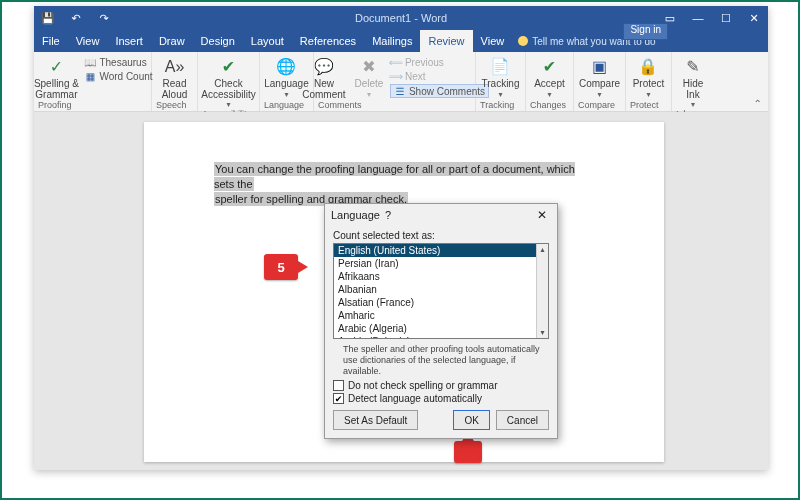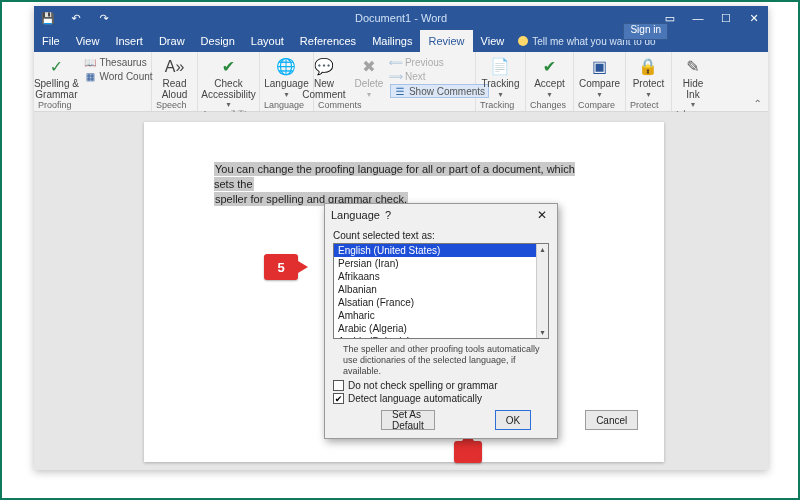--- a/index.html
+++ b/index.html
@@ -38,29 +38,29 @@
   .arrow-ok { position:absolute; left:420px; top:435px; width:28px; height:22px; background:#e12f2f; border-radius:3px; box-shadow:0 1px 2px rgba(0,0,0,.3);}
   .arrow-ok::after { content:""; position:absolute; left:8px; top:-10px; width:0; height:0; border-left:6px solid transparent; border-right:6px solid transparent; border-bottom:10px solid #e12f2f; }
   .dialog { position:absolute; left:290px; top:197px; width:234px; background:#f0f0f0; border:1px solid #999; box-shadow:2px 3px 8px rgba(0,0,0,0.35); font-size:10px; color:#222; }
   .dlg-title { height:22px; display:flex; align-items:center; padding:0 6px; font-size:11px; }
   .dlg-title .x { margin-left:auto; width:18px; text-align:center; font-size:12px; }
   .dlg-title .q { width:16px; text-align:center; font-size:11px; }
   .dlg-body { padding:4px 8px 8px 8px; }
   .dlg-label { font-size:10px; margin-bottom:2px; }
   .listbox { border:1px solid #7a7a7a; background:#fff; height:96px; overflow:hidden; position:relative; }
   .listbox .item { height:13px; padding:0 4px; font-size:10px; display:flex; align-items:center; white-space:nowrap; }
-  .listbox .item.sel { background:#1d4ed8; color:#fff; }
+  .listbox .item.sel { background:#0c4a6e; color:#fff; }
   .listbox .scroll { position:absolute; right:0; top:0; bottom:0; width:12px; background:#eee; border-left:1px solid #ccc; display:flex; flex-direction:column; align-items:center; }
   .listbox .scroll .arr { height:11px; font-size:8px; color:#555; display:flex; align-items:center; justify-content:center; width:100%;}
   .listbox .scroll .thumb { flex:1; }
   .hint { font-size:9px; color:#444; margin:5px 0 4px 10px; line-height:1.2;}
   .chk { display:flex; align-items:center; gap:4px; font-size:10px; margin:2px 0;}
   .chk .box { width:11px; height:11px; border:1px solid #555; background:#fff; display:flex; align-items:center; justify-content:center; font-size:9px; color:#000;}
   .dlg-buttons { display:flex; gap:6px; margin-top:6px; align-items:center;}
-  .dlg-buttons .b { height:20px; padding:0 10px; font-size:10px; display:flex; align-items:center; background:#e9e9e9; border:1px solid #9c9c9c;margin-left:48px; }
+  .dlg-buttons .b { height:20px; padding:0 10px; font-size:10px; display:flex; align-items:center; background:#e9e9e9; border:1px solid #9c9c9c; }
   .dlg-buttons .b.ok { border:1.5px solid #2b6ed6; }
   .dlg-buttons .spacer { flex:1; }
   .tarjomic { position:absolute; left:50%; bottom:-1px; transform:translateX(-50%); background:#12a773; color:#fff; font-weight:bold; font-size:15px; padding:4px 18px; border-radius:4px 4px 0 0; font-family: Tahoma, sans-serif; }
 </style>
 </head>
 <body>
 
 <div class="frame">
   <div class="inner">
 

